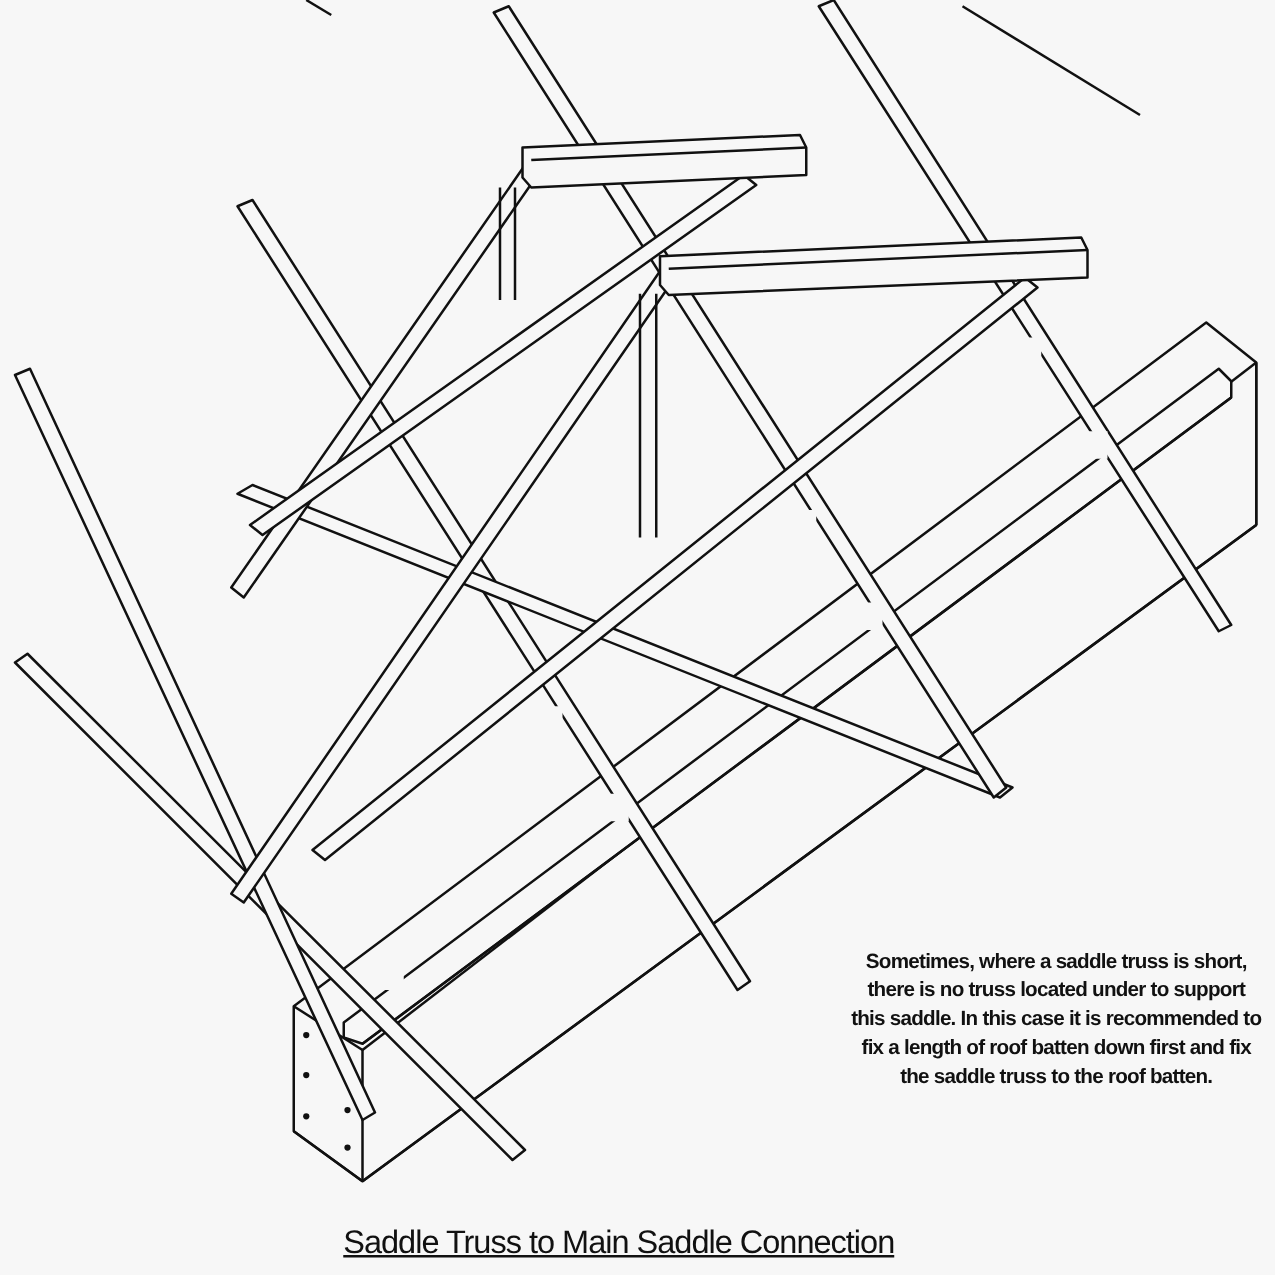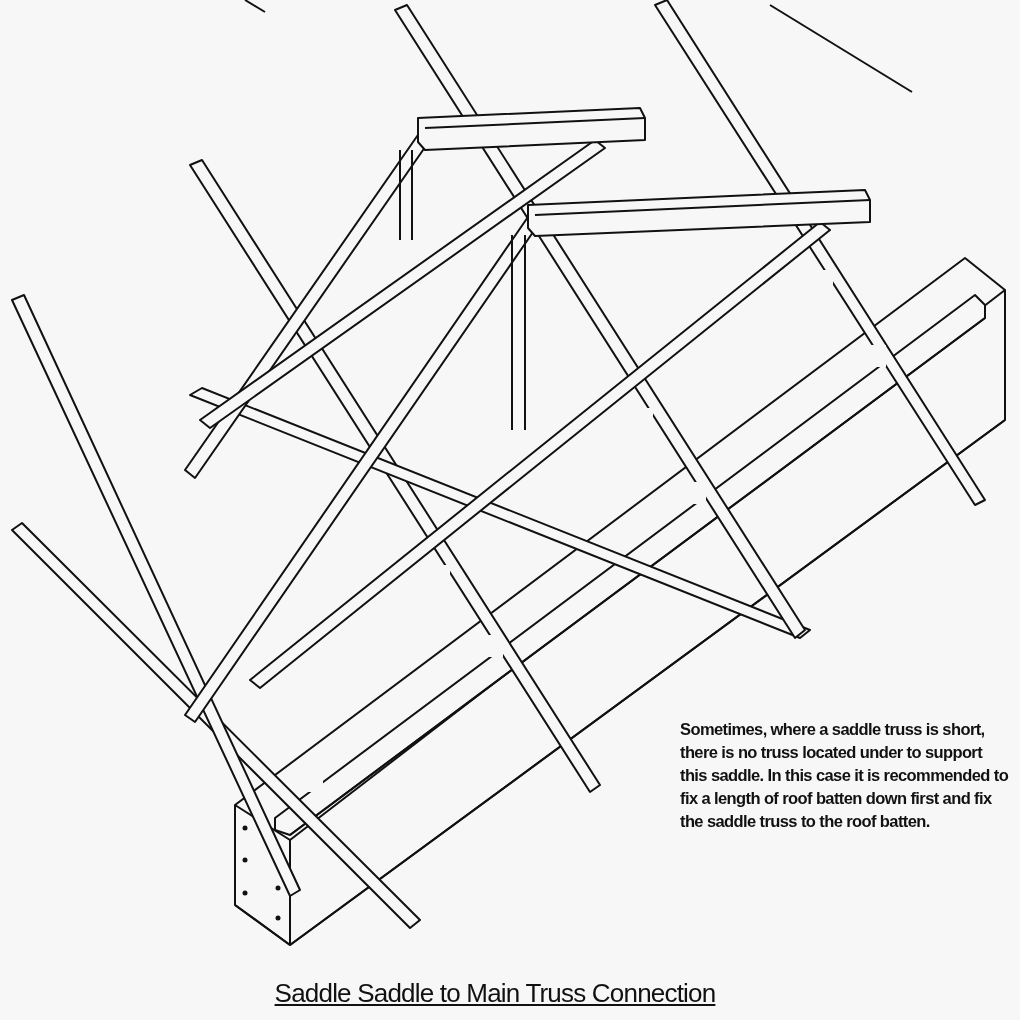--- a/index.html
+++ b/index.html
@@ -2,22 +2,22 @@
 <html><head>
 <meta charset="utf-8">
 <style>
   html, body { margin:0; padding:0; background:#f7f7f7; }
   body { width:1020px; height:1020px; position:relative; overflow:hidden; font-family:"Liberation Sans", sans-serif; }
   #diagram { position:absolute; left:0; top:0; width:1020px; height:1020px; }
   #diagram line, #diagram polygon, #diagram polyline, #diagram path { stroke:#111; stroke-width:2; fill:none; stroke-linejoin:round; }
   #diagram .fill { fill:#f7f7f7; }
   #diagram .bolt { fill:#111; stroke:none; }
   .note {
-    position:absolute; left:680px; top:718px; width:330px;
-    text-align:left; font-weight:bold; font-size:16.5px; line-height:23px;
+    position:absolute; left:680px; top:758px; width:330px;
+    text-align:center; font-weight:bold; font-size:16.5px; line-height:23px;
     color:#111; letter-spacing:-0.6px;
   }
   .caption {
     position:absolute; left:270px; top:978px; width:450px; text-align:center;
     font-size:26px; color:#111; text-decoration:underline; letter-spacing:-0.8px;
   }
 </style>
 </head>
 <body>
 
@@ -82,13 +82,13 @@
     <rect class="fill" x="635" y="408" width="18" height="50"></rect>
     <rect class="fill" x="815" y="270" width="18" height="50"></rect>
     <rect class="fill" x="305" y="770" width="18" height="22"></rect>
     <rect class="fill" x="485" y="635" width="18" height="22"></rect>
     <rect class="fill" x="688" y="482" width="18" height="22"></rect>
     <rect class="fill" x="868" y="345" width="18" height="22"></rect>
   </g>
 </svg>
 
 <div class="note">Sometimes, where a saddle truss is short, there is no truss located under to support this saddle. In this case it is recommended to fix a length of roof batten down first and fix the saddle truss to the roof batten.</div>
-<div class="caption">Saddle Saddle to Main Truss Connection</div>
+<div class="caption">Saddle Truss to Main Saddle Connection</div>
 
 </body></html>

